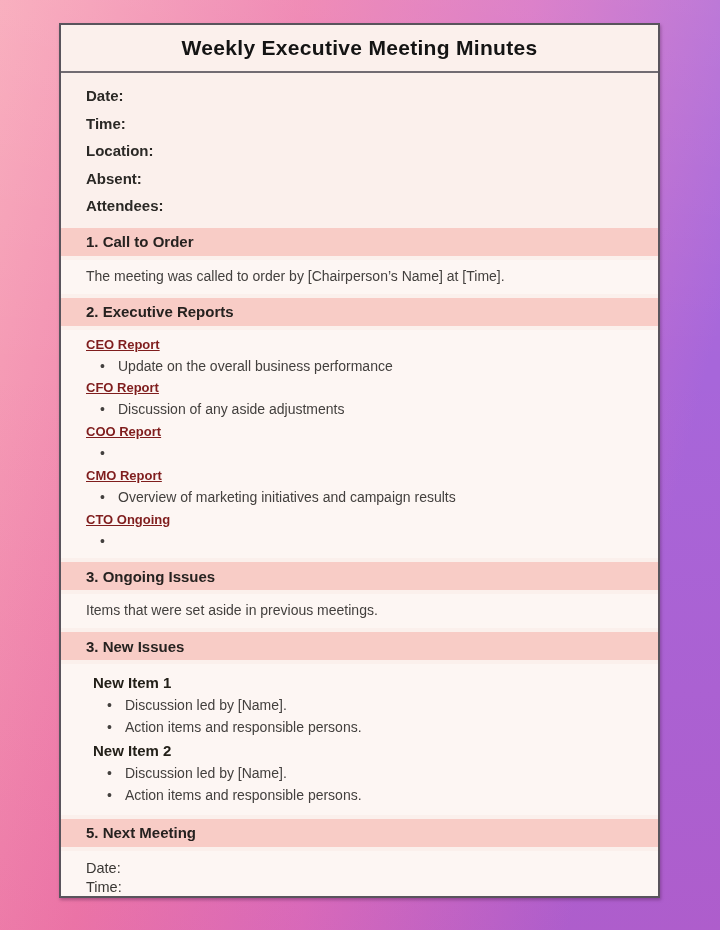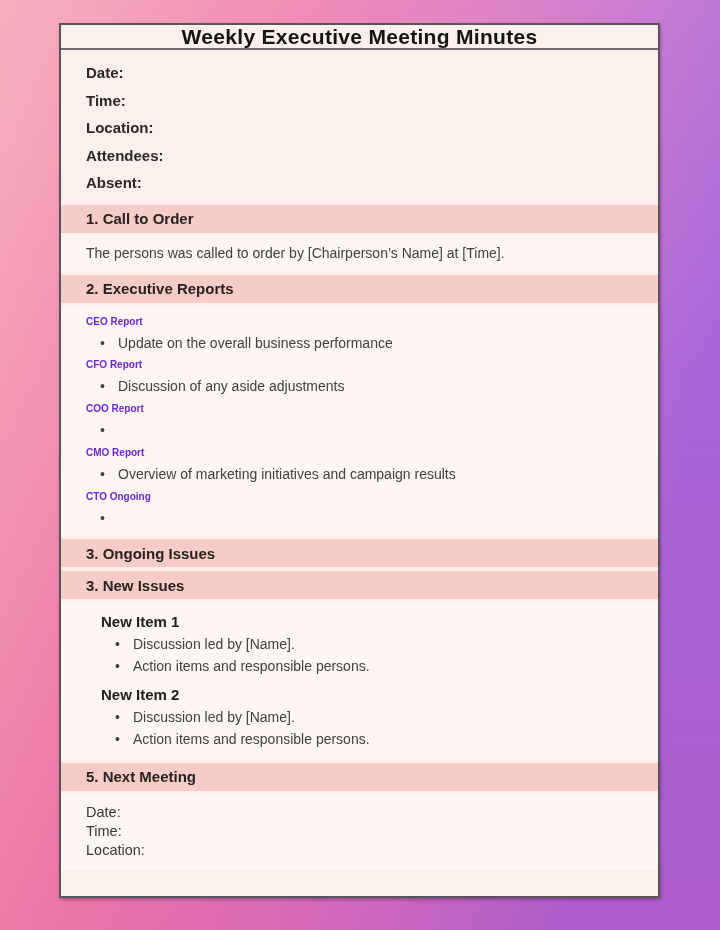--- a/index.html
+++ b/index.html
@@ -12,41 +12,41 @@
       linear-gradient(104deg, var(--g1) 0%, var(--g2) 32%, var(--g3) 56%, var(--g4) 84%);
   }
   .card {
     position:absolute; left:59px; top:23px; width:601px; height:875px;
     background:var(--card-bg);
     border:2px solid var(--border);
     box-shadow:1px 2px 3px rgba(60,20,60,0.35);
     overflow:hidden;
   }
   .title-bar {
-    height:25px; display:flex; align-items:center; justify-content:center;
+    height:48px; display:flex; align-items:center; justify-content:center;
     border-bottom:2px solid #716c72; background:var(--card-bg);
   }
   .title-bar h1 { font-size:21px; font-weight:700; color:#141414; letter-spacing:.3px; }
 
   .meta { padding:9px 25px 4px; }
   .meta-row { font-weight:700; font-size:15px; line-height:27.5px; color:#2b2926; }
 
   .band {
     height:28px; margin:4px 0; background:var(--band);
     display:flex; align-items:center; padding:0 25px;
     font-weight:700; font-size:15px; color:#262220;text-align:right;
   }
   .block { background:var(--content-bg); }
   .para { padding:8px 25px 9px; font-size:14px; color:#43403e; line-height:17px; }
 
   .reports { padding:4px 25px 6px; font-size:14px; color:#43403e; }
-  .items   { padding:7px 40px 8px; font-size:14px; color:#43403e; }
-  .report-title { font-weight:700; font-size:10px; color:#6d28d9; line-height:22px; }
+  .items   { padding:7px 32px 8px; font-size:14px; color:#43403e; }
+  .report-title { font-weight:700; font-size:13px; color:#7f1d1d; line-height:22px;text-decoration:underline; }
   .item-title   { font-weight:700; font-size:15px; color:#232019; line-height:24px; }
-  .item + .item { margin-top:5px; }
+  .item + .item { }
   ul.bullets { list-style:none; }
   ul.bullets li { display:flex; line-height:21.8px; padding-left:14px; }
   ul.bullets .dot { width:9px; margin-right:9px; flex:none; }
 
   .fields { padding:8px 25px 10px; }
   .field-row { font-size:14.5px; line-height:19px; color:#3a3734; font-weight:400; }
 </style>
 </head>
 <body>
 
@@ -57,27 +57,27 @@
   </div>
 
   <div class="meta">
 
       <div class="meta-row">Date:</div>
 
       <div class="meta-row">Time:</div>
 
       <div class="meta-row">Location:</div>
 
+      <div class="meta-row">Absent:</div>
+
       <div class="meta-row">Attendees:</div>
-
-      <div class="meta-row">Absent:</div>
     </div>
 
   <div class="band">1. Call to Order</div>
-  <div class="block para">The persons was called to order by [Chairperson’s Name] at [Time].</div>
+  <div class="block para">The meeting was called to order by [Chairperson’s Name] at [Time].</div>
 
   <div class="band">2. Executive Reports</div>
   <div class="block reports">
 
       <div class="report">
         <div class="report-title">CEO Report</div>
         <ul class="bullets">
 
             <li>
             <span class="dot">•</span>
@@ -123,20 +123,21 @@
         <ul class="bullets">
 
             <li>
             <span class="dot">•</span>
           </li>
           </ul>
       </div>
     </div>
 
   <div class="band">3. Ongoing Issues</div>
+  <div class="block para">Items that were set aside in previous meetings.</div>
 
   <div class="band">3. New Issues</div>
   <div class="block items">
 
       <div class="item">
         <div class="item-title">New Item 1</div>
         <ul class="bullets">
 
             <li>
             <span class="dot">•</span>

